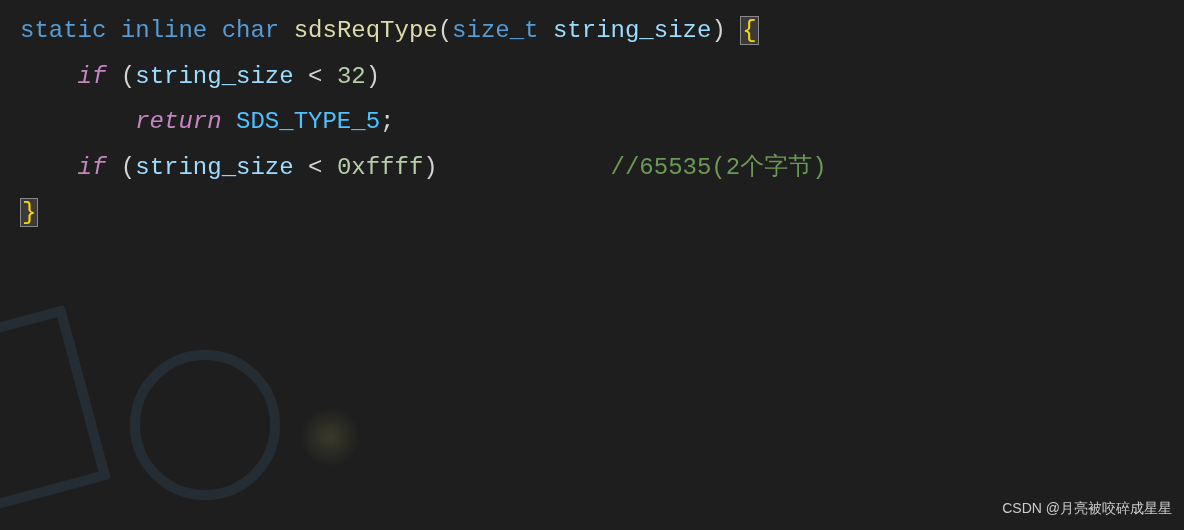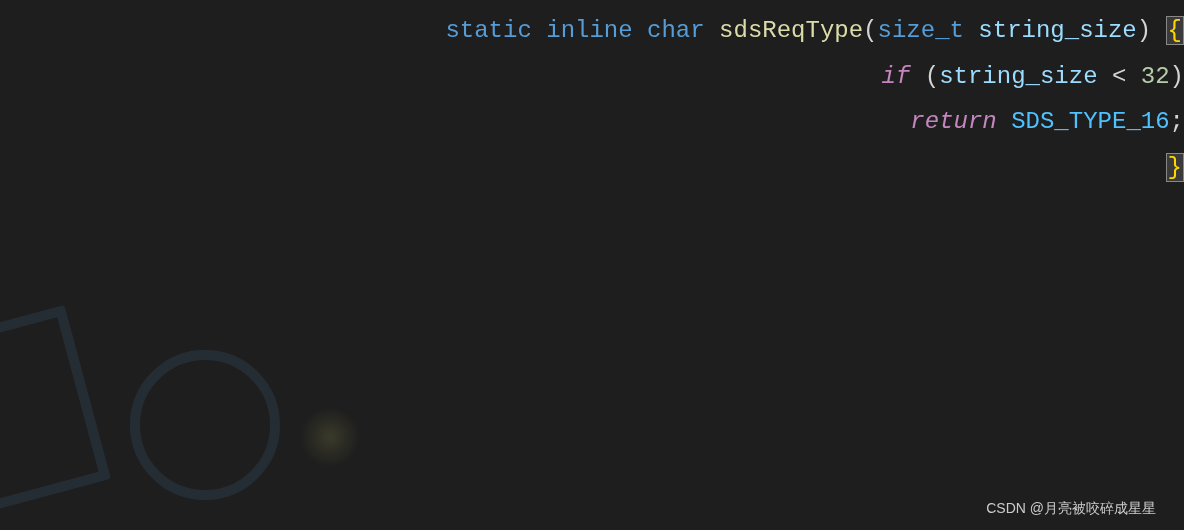--- a/index.html
+++ b/index.html
@@ -19,42 +19,41 @@
       overflow: hidden;
       position: relative;
     }
     .code-container {
       padding-left: 20px;
       position: relative;
     }
     .line {
       white-space: pre;
       position: relative;
-      text-align: right;
     }
     .keyword-storage { color: #569cd6; }
     .keyword-type { color: #569cd6; }
     .keyword-control { color: #c586c0; font-style: italic; }
     .function-name { color: #dcdcaa; }
     .identifier { color: #9cdcfe; }
     .constant { color: #4fc1ff; }
     .number { color: #b5cea8; }
     .operator { color: #d4d4d4; }
     .punctuation { color: #d4d4d4; }
     .brace { color: #ffd700; }
     .brace-highlight { 
       background: #3a3a3a;
       border: 1px solid #888;
       padding: 0 1px;
     }
     .comment { color: #6a9955; }
     .watermark {
       position: absolute;
       bottom: 8px;
-      right: 28px;
+      right: 12px;
       color: #cccccc;
       font-size: 14px;
       font-family: sans-serif;
     }
     .bg-watermark {
       position: absolute;
       top: 280px;
       left: -10px;
       width: 350px;
       height: 250px;
@@ -82,17 +81,18 @@
 
 <div class="bg-watermark">
   <div class="bg-shape" style="top:40px;left:-40px;width:140px;height:180px;transform:rotate(-15deg);"></div>
   <div class="bg-shape" style="top:70px;left:140px;width:150px;height:150px;border-radius:50%;"></div>
 </div>
 <div class="circle-highlight"></div>
 
 <div class="code-container">
   <div class="line"><span class="keyword-storage">static</span> <span class="keyword-storage">inline</span> <span class="keyword-type">char</span> <span class="function-name">sdsReqType</span><span class="punctuation">(</span><span class="keyword-type">size_t</span> <span class="identifier">string_size</span><span class="punctuation">)</span> <span class="brace brace-highlight">{</span></div>
   <div class="line">    <span class="keyword-control">if</span> <span class="punctuation">(</span><span class="identifier">string_size</span> <span class="operator">&lt;</span> <span class="number">32</span><span class="punctuation">)</span></div>
-  <div class="line">        <span class="keyword-control">return</span> <span class="constant">SDS_TYPE_16</span><span class="punctuation">;</span></div>
+  <div class="line">        <span class="keyword-control">return</span> <span class="constant">SDS_TYPE_5</span><span class="punctuation">;</span></div>
+  <div class="line">    <span class="keyword-control">if</span> <span class="punctuation">(</span><span class="identifier">string_size</span> <span class="operator">&lt;</span> <span class="number">0xffff</span><span class="punctuation">)</span>            <span class="comment">//65535(2个字节)</span></div>
   <div class="line"><span class="brace brace-highlight">}</span></div>
 </div>
 
 <div class="watermark">CSDN @月亮被咬碎成星星</div>
 
 </body></html>

